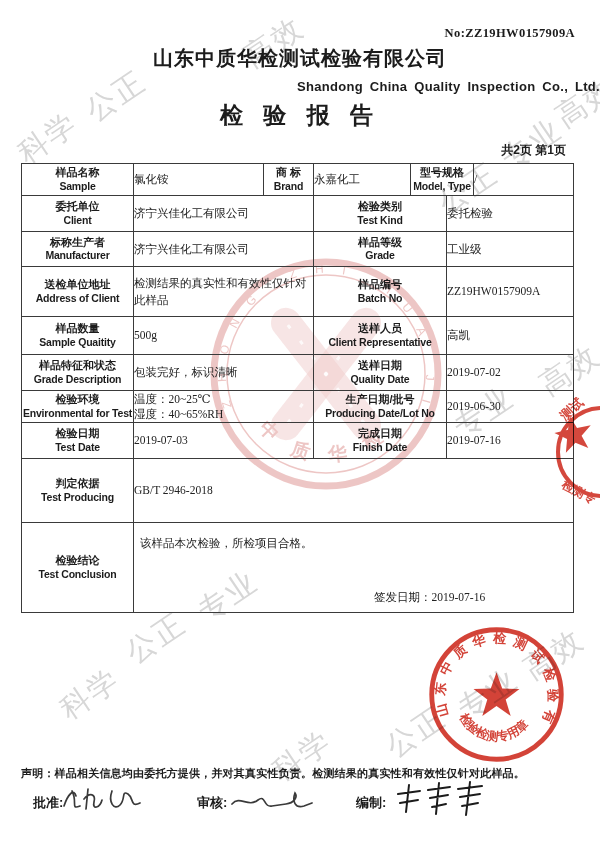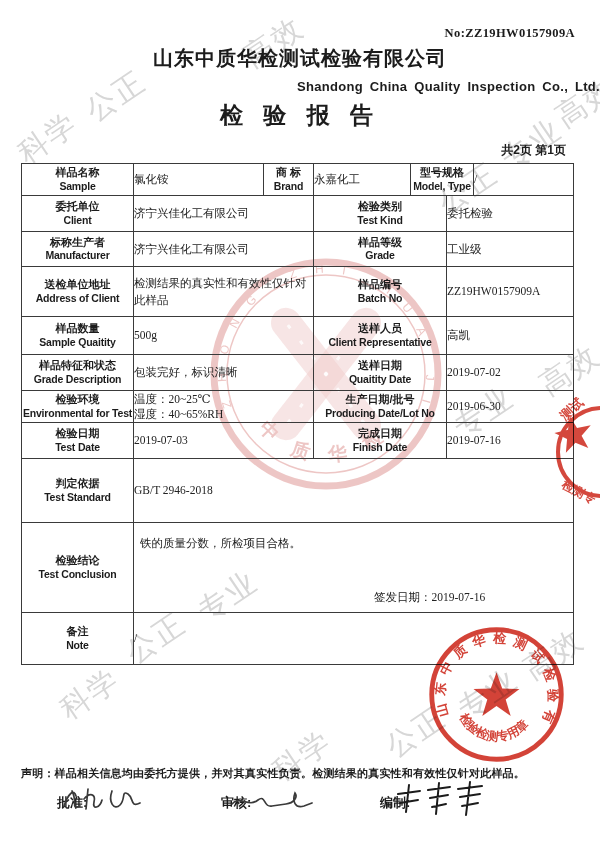--- a/index.html
+++ b/index.html
@@ -29,21 +29,21 @@
   td.lab .en{font-size:10.5px;font-weight:bold;letter-spacing:-.2px;}
   td.val{font-family:"Liberation Serif","DejaVu Serif",serif;font-size:11.5px;color:#222;
       padding:2px 6px;line-height:1.4;margin-left:22px;}
   td.rel{position:relative;}
   .issue-date{position:absolute;left:240px;top:66px;font-family:"Liberation Serif",serif;
       font-size:11.5px;white-space:nowrap;}
   .concl-text{position:absolute;left:6px;top:12px;}
   
   .statement{position:absolute;left:21px;top:766px;width:560px;z-index:3;
       font-size:11px;font-weight:bold;letter-spacing:.2px;}
-  .sig-label{position:absolute;z-index:3;font-size:13px;font-weight:bold;margin-left:24px;}
+  .sig-label{position:absolute;z-index:3;font-size:13px;font-weight:bold;}
   .sig{position:absolute;z-index:3;}
   
   .logo-wm{position:absolute;left:209px;top:257px;z-index:1;opacity:.5;}
   .seal-main{position:absolute;left:424px;top:622px;z-index:4;mix-blend-mode:multiply;opacity:.93;}
   .seal-seam{position:absolute;left:553px;top:377px;z-index:4;mix-blend-mode:multiply;opacity:.9;}
 </style>
 </head>
 <body>
 
 <div class="page">
@@ -170,21 +170,21 @@
       <td class="val" colspan="2">高凯</td>
     </tr>
     <tr style="height:36px">
       <td class="lab">
         <div class="cn">样品特征和状态</div>
         <div class="en">Grade Description</div>
       </td>
       <td class="val" colspan="2">包装完好，标识清晰</td>
       <td class="lab" colspan="2">
         <div class="cn">送样日期</div>
-        <div class="en">Quaitity Date</div>
+        <div class="en">Quality Date</div>
       </td>
       <td class="val" colspan="2">2019-07-02</td>
     </tr>
     <tr style="height:32px">
       <td class="lab">
         <div class="cn">检验环境</div>
         <div class="en">Environmental for Test</div>
       </td>
       <td class="val" colspan="2" style="line-height:1.25">
         <div>温度：20~25℃</div>
@@ -204,40 +204,33 @@
       <td class="val" colspan="2">2019-07-03</td>
       <td class="lab" colspan="2">
         <div class="cn">完成日期</div>
         <div class="en">Finish  Date</div>
       </td>
       <td class="val" colspan="2">2019-07-16</td>
     </tr>
     <tr style="height:64px">
       <td class="lab">
         <div class="cn">判定依据</div>
-        <div class="en">Test Standard</div>
+        <div class="en">Test Producing</div>
       </td>
       <td class="val" colspan="6">GB/T 2946-2018</td>
     </tr>
     <tr style="height:90px">
       <td class="lab">
         <div class="cn">检验结论</div>
         <div class="en">Test Conclusion</div>
       </td>
       <td class="val rel" colspan="6">
-        <span class="concl-text">铁的质量分数，所检项目合格。</span>
+        <span class="concl-text">该样品本次检验，所检项目合格。</span>
         <span class="issue-date">签发日期：2019-07-16</span>
       </td>
-    </tr>
-    <tr style="height:52px">
-      <td class="lab">
-        <div class="cn">备注</div>
-        <div class="en">Note</div>
-      </td>
-      <td class="val" colspan="6">/</td>
     </tr>
   </tbody>
     </table>
 
   <div class="statement">声明：样品相关信息均由委托方提供，并对其真实性负责。检测结果的真实性和有效性仅针对此样品。</div>
 
   <div class="sig-label" style="left:33px;top:794px">批准:</div>
   <svg class="sig" style="left:58px;top:782px" width="92" height="36" viewBox="0 0 92 36">
     <path d="M6,24 C10,12 16,6 18,14 M14,9 C20,20 12,28 22,24 M30,7 L28,27 M26,17 C32,10 38,12 36,20 C34,28 42,26 44,18 M54,9 C50,20 56,29 62,23 C68,17 63,8 70,12 C76,16 72,26 82,21" fill="none" stroke="#3a3a3a" stroke-width="1.7" stroke-linecap="round"></path>
   </svg>

